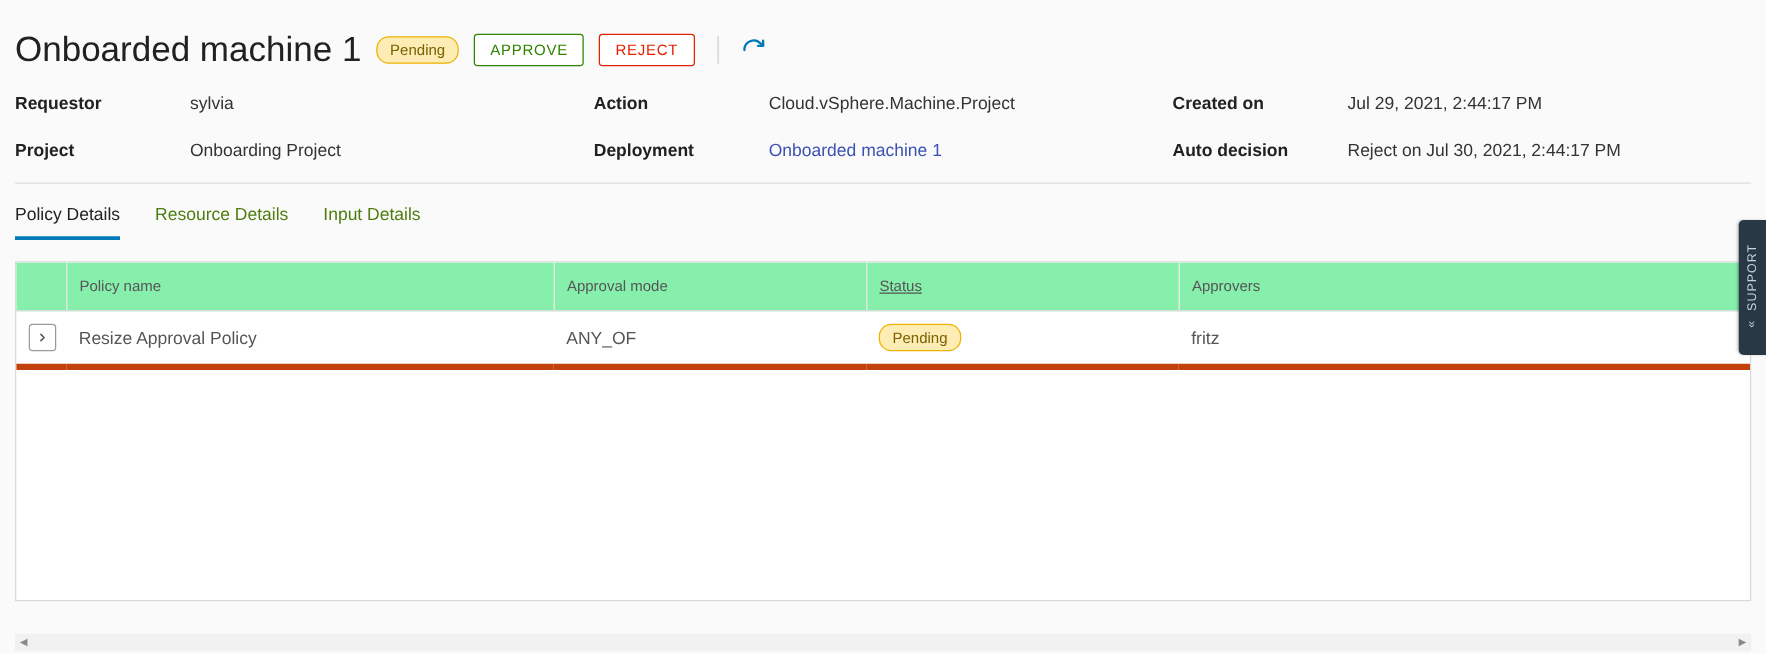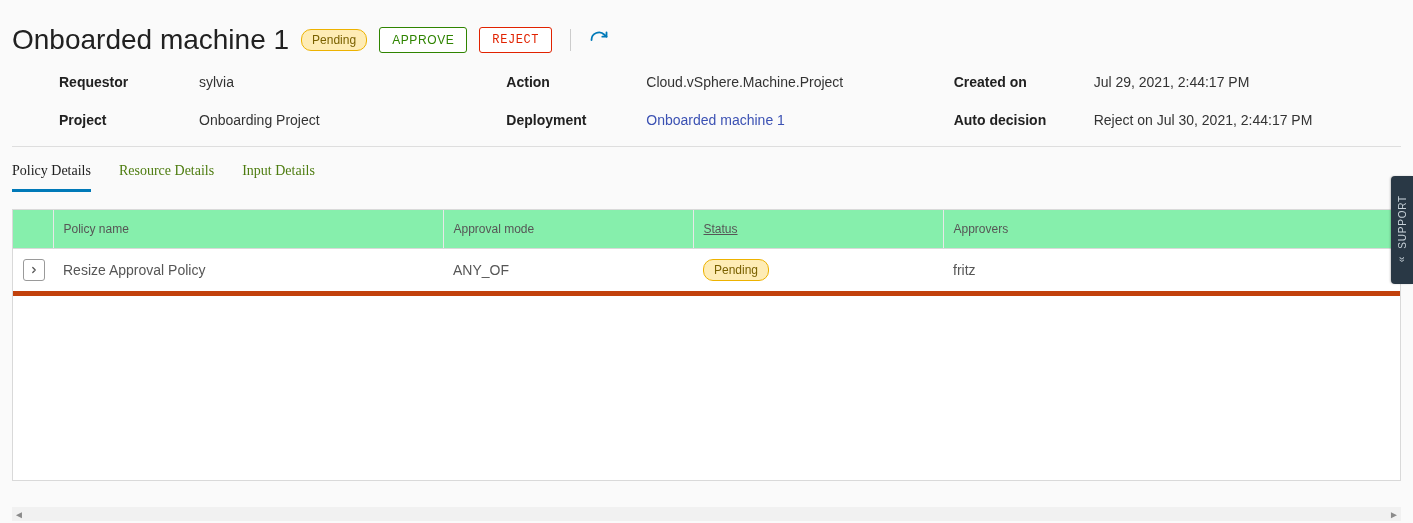--- a/index.html
+++ b/index.html
@@ -45,40 +45,38 @@
       cursor: pointer;
       font-weight: 500;
     }
     .btn-approve {
       border: 1px solid #2f8400;
       color: #2f8400;
     }
     .btn-reject {
       border: 1px solid #e12200;
       color: #e12200;
-      font-family: Liberation Mono, monospace;
     }
     .vdivider {
       width: 1px;
       height: 22px;
       background: #ccc;
       margin: 0 6px;
     }
     .refresh-icon {
       color: #0079b8;
       cursor: pointer;
       display: inline-flex;
     }
     .meta-grid {
       display: grid;
       grid-template-columns: 140px 1fr 140px 1fr 140px 1fr;
       column-gap: 0;
       row-gap: 22px;
       padding: 6px 12px 18px 12px;
-      margin-left: 47px;
     }
     .meta-label {
       font-weight: 600;
       color: #212121;
       font-size: 14px;
     }
     .meta-value {
       color: #333;
       font-size: 14px;
     }
@@ -88,21 +86,20 @@
     }
     .hr {
       border-top: 1px solid #dedede;
       margin: 0 12px;
     }
     .tabs {
       display: flex;
       gap: 28px;
       padding: 10px 12px 0 12px;
       border-bottom: none;
-      font-family: Liberation Serif, serif;
     }
     .tab {
       padding: 6px 0 10px 0;
       color: #4d7c0f;
       cursor: pointer;
       font-size: 14px;
     }
     .tab.active {
       color: #212121;
       border-bottom: 3px solid #0079b8;

